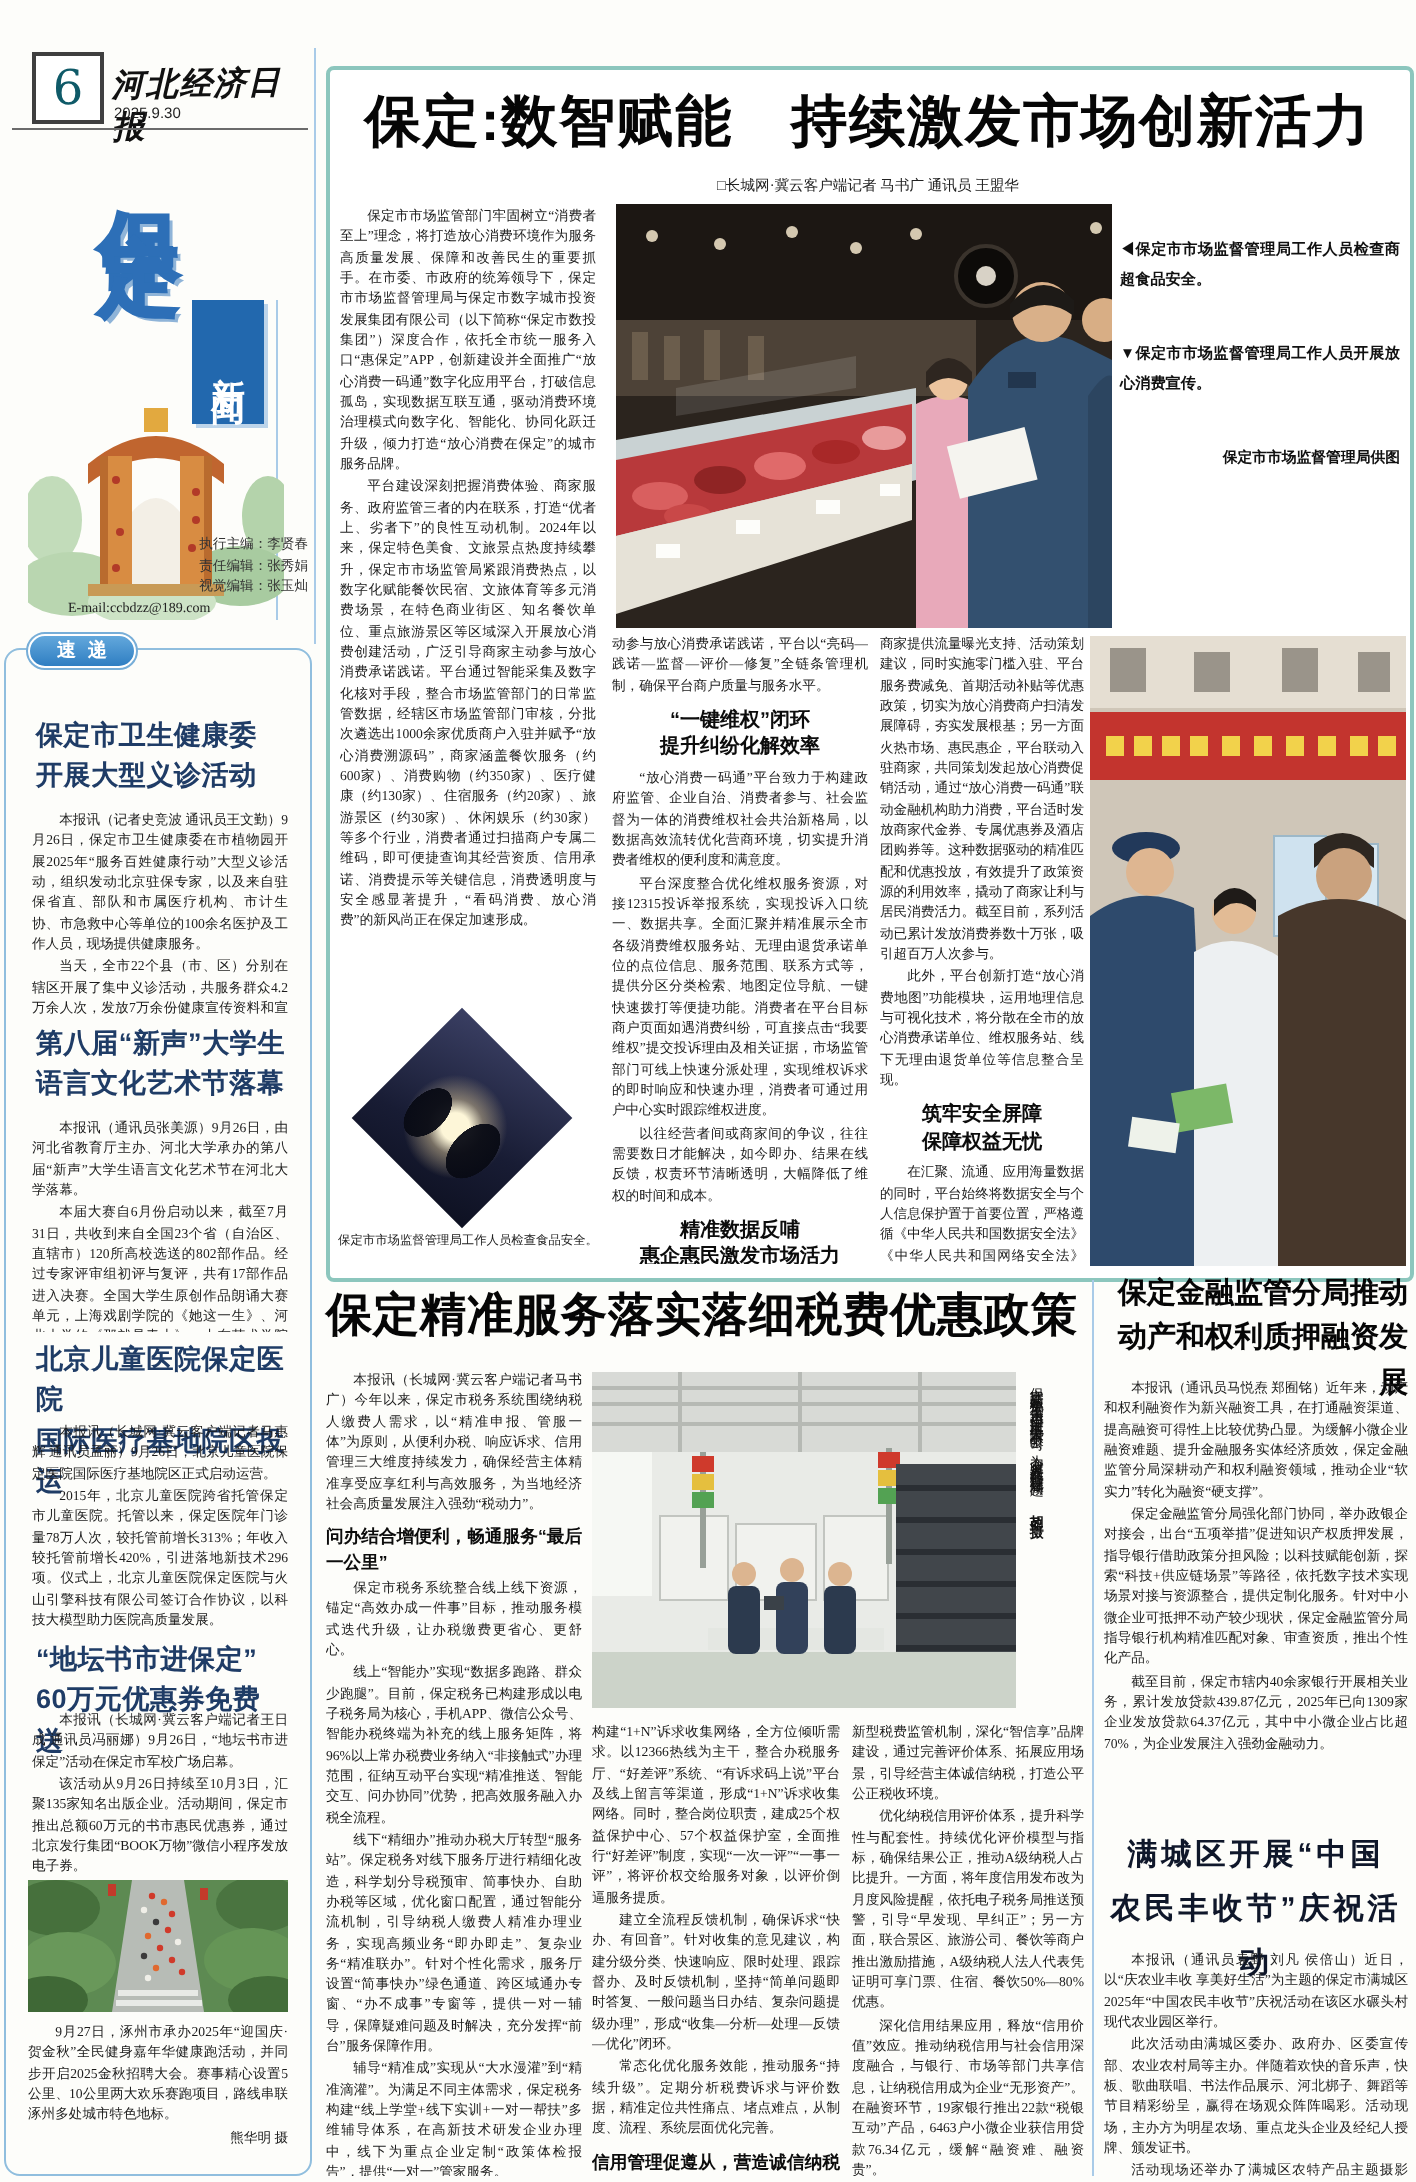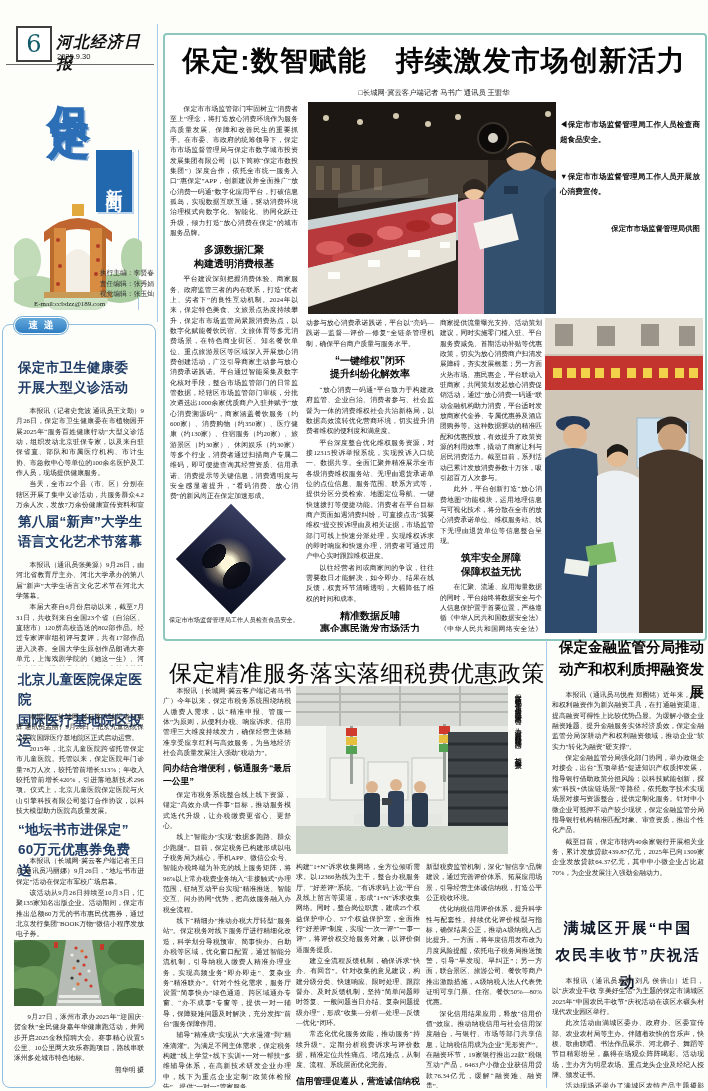--- a/index.html
+++ b/index.html
@@ -23,21 +23,21 @@
   .credits{font-size:6.8px;line-height:1.55;text-align:right;color:#333;font-family:"Liberation Serif",serif;}
   .email{font-size:7px;color:#222;font-family:"Liberation Serif",serif;}
   .badge{background:linear-gradient(#63a8dc,#2f7ec2);border:1px solid #fff;outline:1px solid #77aed8;
          border-radius:9px;color:#fff;font-size:9.5px;font-weight:bold;letter-spacing:6px;
          display:flex;align-items:center;justify-content:center;padding-left:6px;}
   .leftbox{border:1px solid #90bede;border-radius:8px;background:#fdfdfa;}
   
   .lh{font-size:13.5px;font-weight:900;color:#1f3c66;line-height:1.5;letter-spacing:0.3px;}
   .headline-main{font-size:28px;font-weight:900;letter-spacing:1px;text-align:center;color:#060606;}
   .byline{font-size:7.3px;text-align:center;color:#222;font-family:"Liberation Serif",serif;}
-  .headline-tax{font-size:23px;font-weight:400;text-align:right;color:#060606;letter-spacing:0.5px;margin-top:16px;}
+  .headline-tax{font-size:23px;font-weight:700;text-align:left;color:#060606;letter-spacing:0.5px;}
   .headline-right{font-size:14.5px;font-weight:900;text-align:right;line-height:1.55;color:#060606;}
   .headline-harvest{font-size:15px;font-weight:900;text-align:center;line-height:1.8;
                     letter-spacing:2px;color:#0f172a;}
   
   .body-col{font-family:"Liberation Serif",serif;font-size:6.8px;line-height:1.52;
             text-align:justify;color:#1b1b1b;overflow:hidden;}
   .body-col p{margin:0 0 1px 0;text-indent:2em;}
   .body-col p.noind{text-indent:0;}
   .subhead{font-family:"Liberation Sans",sans-serif !important;font-weight:bold;font-size:10px;
            line-height:1.35;text-align:center;color:#0c0c0c;white-space:pre-line;
@@ -264,22 +264,20 @@
     <path d="M52,315 L52,158 Q72,146 94,160 L94,315 Z" fill="#edf0f2"></path>
     <path d="M112,104 Q128,92 142,106 L142,116 Q126,104 112,116 Z" fill="#2e2721"></path>
     <circle cx="127" cy="120" r="14" fill="#caa27e"></circle>
     <path d="M94,315 L94,140 Q126,122 158,142 L158,315 Z" fill="#47372b"></path>
     <rect x="42" y="226" width="28" height="20" fill="#7cb868" transform="rotate(-10 56 236)"></rect>
     <rect x="20" y="242" width="24" height="15" fill="#eef2ea" transform="rotate(8 32 249)"></rect>
   </svg>
 
   <div class="abs body-col" style="left:170px;top:104px;width:128px;height:398px;">
     <p>保定市市场监管部门牢固树立“消费者至上”理念，将打造放心消费环境作为服务高质量发展、保障和改善民生的重要抓手。在市委、市政府的统筹领导下，保定市市场监督管理局与保定市数字城市投资发展集团有限公司（以下简称“保定市数投集团”）深度合作，依托全市统一服务入口“惠保定”APP，创新建设并全面推广“放心消费一码通”数字化应用平台，打破信息孤岛，实现数据互联互通，驱动消费环境治理模式向数字化、智能化、协同化跃迁升级，倾力打造“放心消费在保定”的城市服务品牌。</p>
-    <p class="subhead prewrap">多源数据汇聚
-构建透明消费根基</p>
     <p>平台建设深刻把握消费体验、商家服务、政府监管三者的内在联系，打造“优者上、劣者下”的良性互动机制。2024年以来，保定特色美食、文旅景点热度持续攀升，保定市市场监管局紧跟消费热点，以数字化赋能餐饮民宿、文旅体育等多元消费场景，在特色商业街区、知名餐饮单位、重点旅游景区等区域深入开展放心消费创建活动，广泛引导商家主动参与放心消费承诺践诺。平台通过智能采集及数字化核对手段，整合市场监管部门的日常监管数据，经辖区市场监管部门审核，分批次遴选出1000余家优质商户入驻并赋予“放心消费溯源码”，商家涵盖餐饮服务（约600家）、消费购物（约350家）、医疗健康（约130家）、住宿服务（约20家）、旅游景区（约30家）、休闲娱乐（约30家）等多个行业，消费者通过扫描商户专属二维码，即可便捷查询其经营资质、信用承诺、消费提示等关键信息，消费透明度与安全感显著提升，“看码消费、放心消费”的新风尚正在保定加速形成。</p>
 
   </div>
   <div class="abs diamond" style="left:192px;top:520px;width:78px;height:78px;"></div>
   <div class="abs smallcap" style="left:164px;top:616px;width:140px;">保定市市场监督管理局工作人员检查食品安全。</div>
 
   <div class="abs body-col" style="left:306px;top:318px;width:128px;height:314px;">
     <p class="noind">动参与放心消费承诺践诺，平台以“亮码—践诺—监督—评价—修复”全链条管理机制，确保平台商户质量与服务水平。</p>
     <p class="subhead prewrap">“一键维权”闭环
 提升纠纷化解效率</p>

